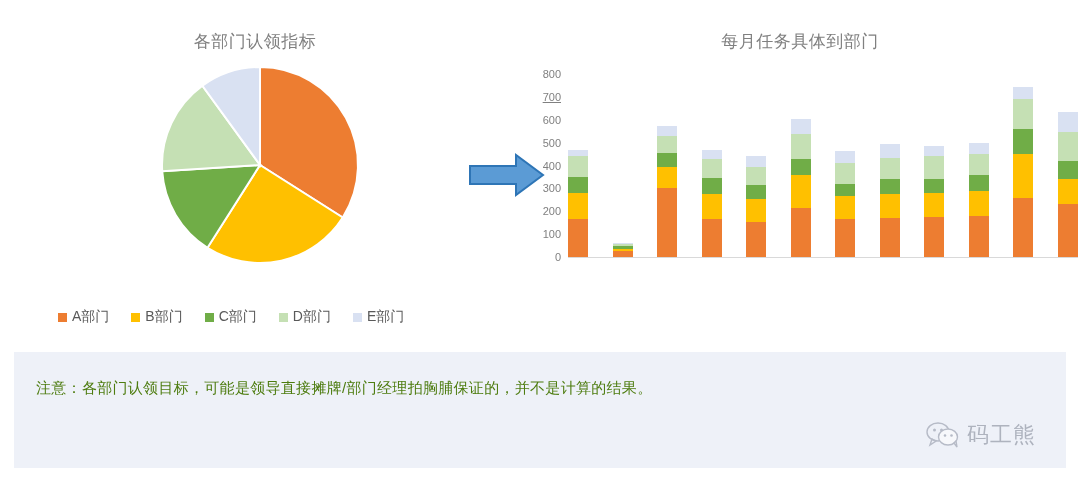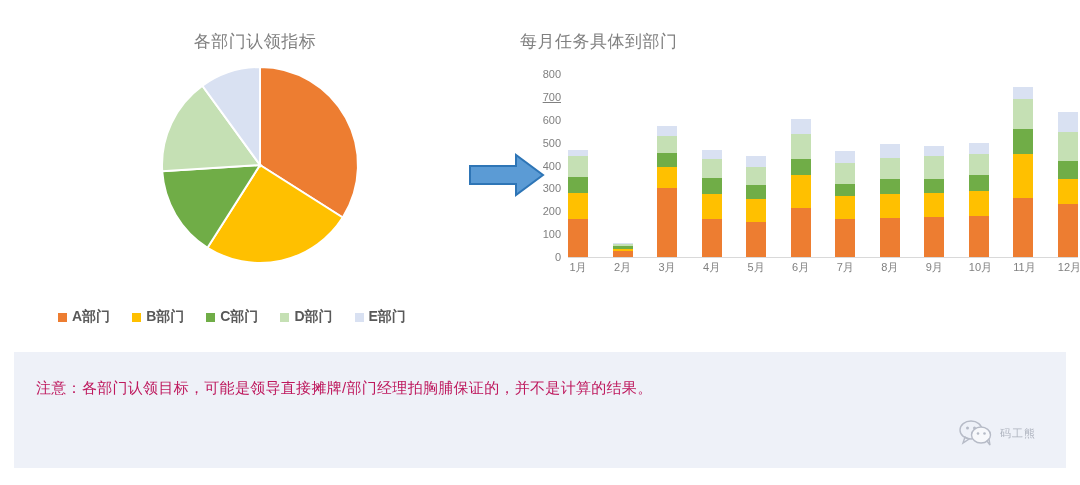--- a/index.html
+++ b/index.html
@@ -18,21 +18,21 @@
   }
   .pie-wrap{position:absolute;left:160px;top:65px;width:200px;height:200px;}
   .pie-svg{display:block;}
 
   
   .arrow{position:absolute;left:468px;top:152px;}
 
   
   .bar-panel{position:absolute;left:520px;top:0;width:560px;height:340px;}
   .bar-title{
-    position:absolute;left:0;top:30px;width:560px;
+    position:absolute;left:0;top:30px;width:560px;text-align:center;
     font-size:17px;color:#808080;letter-spacing:.5px;
   }
   .plot{position:absolute;left:0px;top:74px;width:560px;height:196px;}
   .yaxis{position:absolute;left:0;top:0;width:44px;height:183px;}
   .ytick{
     position:absolute;right:3px;transform:translateY(-50%);
     font-size:11px;color:#808080;text-align:right;white-space:nowrap;
   }
   .bars{
     position:absolute;left:48px;top:0;right:2px;height:183px;
@@ -41,42 +41,42 @@
   }
   .bar-col{width:20px;display:flex;flex-direction:column;justify-content:flex-end;height:183px;}
   .seg{width:100%;}
   .xaxis{
     position:absolute;left:48px;top:186px;right:2px;
     display:flex;justify-content:space-between;
   }
   .xtick{width:20px;text-align:center;font-size:11px;color:#808080;white-space:nowrap;}
 
   
-  .legend{display:flex;align-items:center;font-weight:bold;}
+  .legend{display:flex;align-items:center;}
   .legend-item{display:flex;align-items:center;margin-right:22px;}
   .legend-swatch{width:9px;height:9px;margin-right:5px;display:inline-block;}
   .legend-label{font-size:14px;color:#595959;white-space:nowrap;}
   .pie-legend{position:absolute;left:58px;top:308px;}
 
   
   .note{
     position:absolute;left:14px;top:352px;width:1052px;height:116px;
     background:#eef1f8;box-sizing:border-box;
     padding:26px 0 0 22px;
   }
   .note-line{
-    font-size:15px;color:#be185d;line-height:1.35;margin-bottom:22px;
+    font-size:15px;color:#4d7c0f;line-height:1.35;margin-bottom:22px;
     letter-spacing:.3px;
   }
 
   
   .watermark{
     position:absolute;right:44px;top:420px;display:flex;align-items:center;opacity:.55;
   }
-  .wm-text{font-size:11px;color:#7a8190;margin-left:7px;letter-spacing:1px;}
+  .wm-text{font-size:22px;color:#7a8190;margin-left:7px;letter-spacing:1px;}
 </style>
 </head>
 <body>
 
 <div class="stage">
 
   <div class="pie-panel">
     <div class="pie-title">各部门认领指标</div>
     <div class="pie-wrap">
       <svg class="pie-svg" id="pie-svg" width="200" height="200" viewBox="0 0 200 200">
@@ -210,34 +210,20 @@
             <div class="seg" style="height: 59.475px; background: rgb(237, 125, 49);"></div>
           </div>
           <div class="bar-col">
             <div class="seg" style="height: 20.5875px; background: rgb(217, 225, 242);"></div>
             <div class="seg" style="height: 28.5938px; background: rgb(197, 224, 180);"></div>
             <div class="seg" style="height: 18.3px; background: rgb(112, 173, 71);"></div>
             <div class="seg" style="height: 25.1625px; background: rgb(255, 192, 0);"></div>
             <div class="seg" style="height: 52.6125px; background: rgb(237, 125, 49);"></div>
           </div>
         </div>
-      <div class="xaxis" id="x-axis">
-          <div class="xtick">1月</div>
-          <div class="xtick">2月</div>
-          <div class="xtick">3月</div>
-          <div class="xtick">4月</div>
-          <div class="xtick">5月</div>
-          <div class="xtick">6月</div>
-          <div class="xtick">7月</div>
-          <div class="xtick">8月</div>
-          <div class="xtick">9月</div>
-          <div class="xtick">10月</div>
-          <div class="xtick">11月</div>
-          <div class="xtick">12月</div>
-        </div>
     </div>
 
   </div>
 
   <div class="note">
     <div class="note-line">注意：各部门认领目标，可能是领导直接摊牌/部门经理拍胸脯保证的，并不是计算的结果。</div>
   </div>
 
   <div class="watermark">
     <svg width="34" height="26" viewBox="0 0 34 26">

